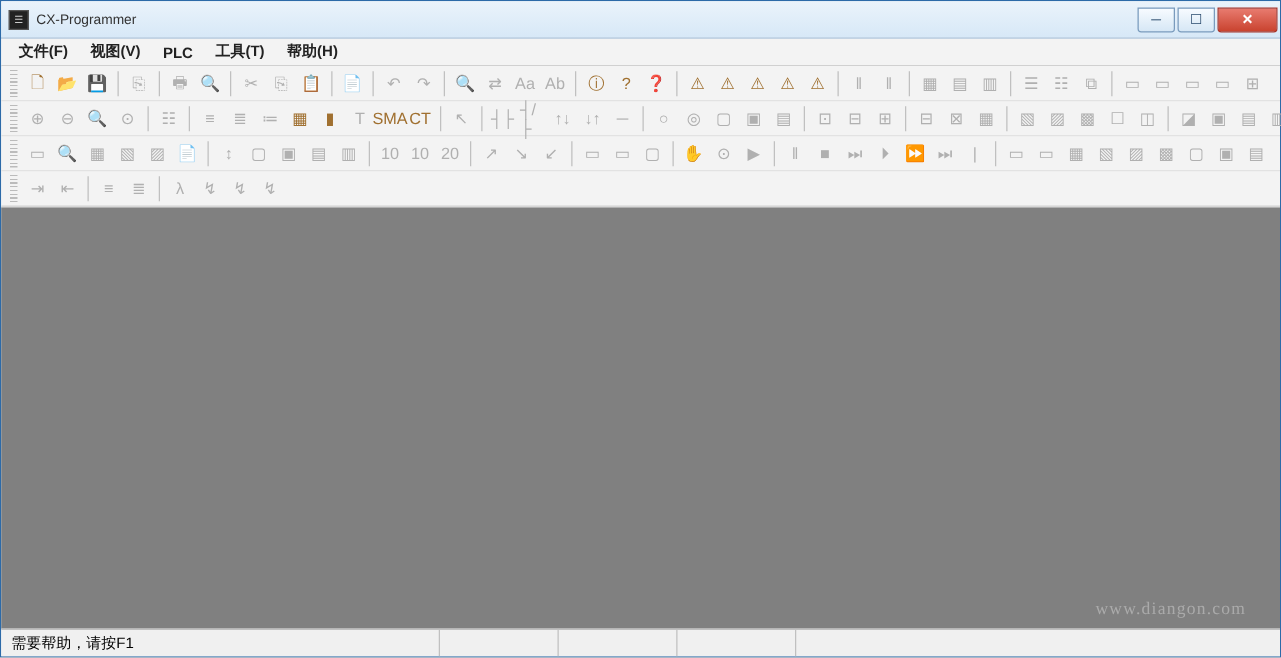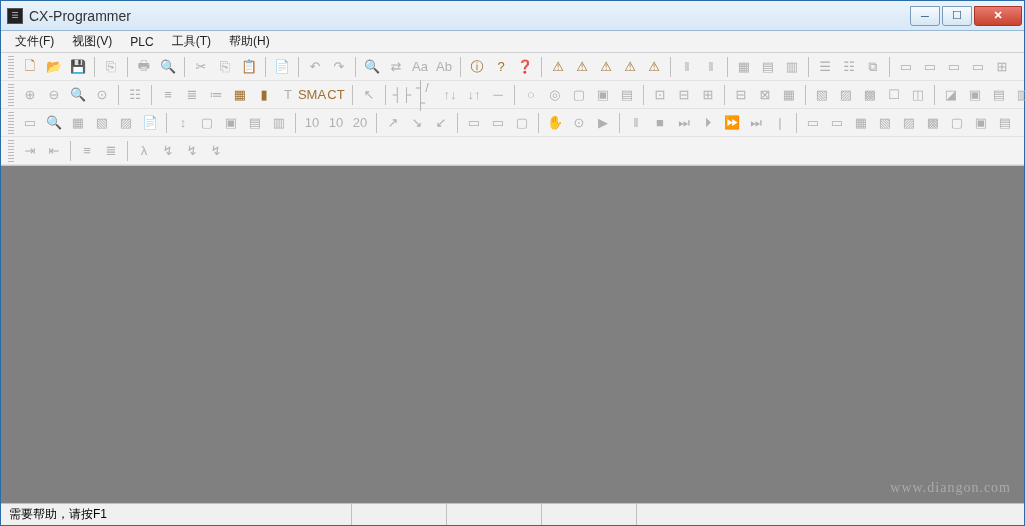--- a/index.html
+++ b/index.html
@@ -1,41 +1,41 @@
 <!DOCTYPE html>
 <html><head>
 <meta charset="utf-8">
 <style>
 * { box-sizing: border-box; margin: 0; padding: 0; }
 body { font-family: "Microsoft YaHei", "SimSun", Arial, sans-serif; font-size: 12px; background: #fff; overflow: hidden; }
 .window { width: 1025px; height: 526px; border: 1px solid #2c6aa8; background: #fff; display: flex; flex-direction: column; }
 .titlebar { height: 30px; background: linear-gradient(to bottom, #eaf3fb, #d7e8f7); display: flex; align-items: center; padding: 0 0 0 6px; border-bottom: 1px solid #9bb8d3; }
 .titlebar .icon { width: 16px; height: 16px; background: #222; border: 1px solid #555; margin-right: 6px; display: flex; align-items: center; justify-content: center; color: #ccc; font-size: 8px; }
-.titlebar .title { flex: 0 0 auto; color: #333; font-size: 14px; text-align: center; }
+.titlebar .title { flex: 0 0 auto; color: #333; font-size: 11px; text-align: center; }
 .titlebar .spacer { flex: 1; }
 .win-btns { display: flex; height: 20px; margin-right: 2px; }
 .win-btn { width: 30px; height: 20px; display: flex; align-items: center; justify-content: center; border: 1px solid #7a9bbd; margin-left: 2px; border-radius: 0 0 3px 3px; font-size: 11px; }
 .win-min, .win-max { background: linear-gradient(#f7fbff,#d6e7f5); color: #2a4b6e; }
 .win-close { width: 48px; background: linear-gradient(#e87b6f,#c9432f); color: #fff; border-color: #a8352a; font-weight: bold; }
-.menubar { height: 22px; background: #f3f3f3; border-bottom: 1px solid #d0d0d0; display: flex; align-items: center; padding: 0 6px; gap: 2px; }
+.menubar { height: 22px; background: #f3f3f3; border-bottom: 1px solid #d0d0d0; display: flex; align-items: center; padding: 0 6px; gap: 2px; font-weight: bold; }
 .menu-item { padding: 2px 8px; color: #222; cursor: default; }
 .toolbars { background: #f3f3f3; border-bottom: 1px solid #c8c8c8; }
 .toolbar-row { display: flex; align-items: center; padding: 2px 4px; gap: 2px; border-bottom: 1px solid #e2e2e2; min-height: 28px; flex-wrap: nowrap; }
 .grip { width: 6px; height: 22px; background: repeating-linear-gradient(to bottom, #bbb 0 1px, transparent 1px 3px); margin: 0 3px; flex-shrink: 0; }
 .sep { width: 1px; height: 20px; background: #c0c0c0; margin: 0 3px; flex-shrink: 0; }
 .tbtn { width: 22px; height: 22px; display: flex; align-items: center; justify-content: center; border: 1px solid transparent; font-size: 13px; color: #555; cursor: default; flex-shrink: 0; }
 .tbtn.disabled { color: #b0b0b0; }
 .tbtn.color { color: #a07030; }
 .workspace { flex: 1; background: #808080; }
 .statusbar { height: 22px; background: #f0f0f0; border-top: 1px solid #c0c0c0; display: flex; align-items: center; font-size: 12px; }
 .status-cell { border-left: 1px solid #c0c0c0; height: 100%; display: flex; align-items: center; padding: 0 6px; }
 .status-main { flex: 0 0 350px; padding: 0 8px; border-left: none; }
 .status-pane { flex: 0 0 95px; }
 .status-grow { flex: 1; }
-.watermark { position: absolute; right: 14px; bottom: 30px; color: #aaa; font-family: Georgia, serif; font-size: 14px; letter-spacing: 1px; pointer-events: none; }
+.watermark { position: absolute; right: 28px; bottom: 30px; color: #aaa; font-family: Georgia, serif; font-size: 14px; letter-spacing: 1px; pointer-events: none; }
 </style>
 </head>
 <body>
 
 <div class="window">
 
   <div class="titlebar">
     <div class="icon">☰</div>
     <div class="title">CX-Programmer</div>
     <div class="spacer"></div>

